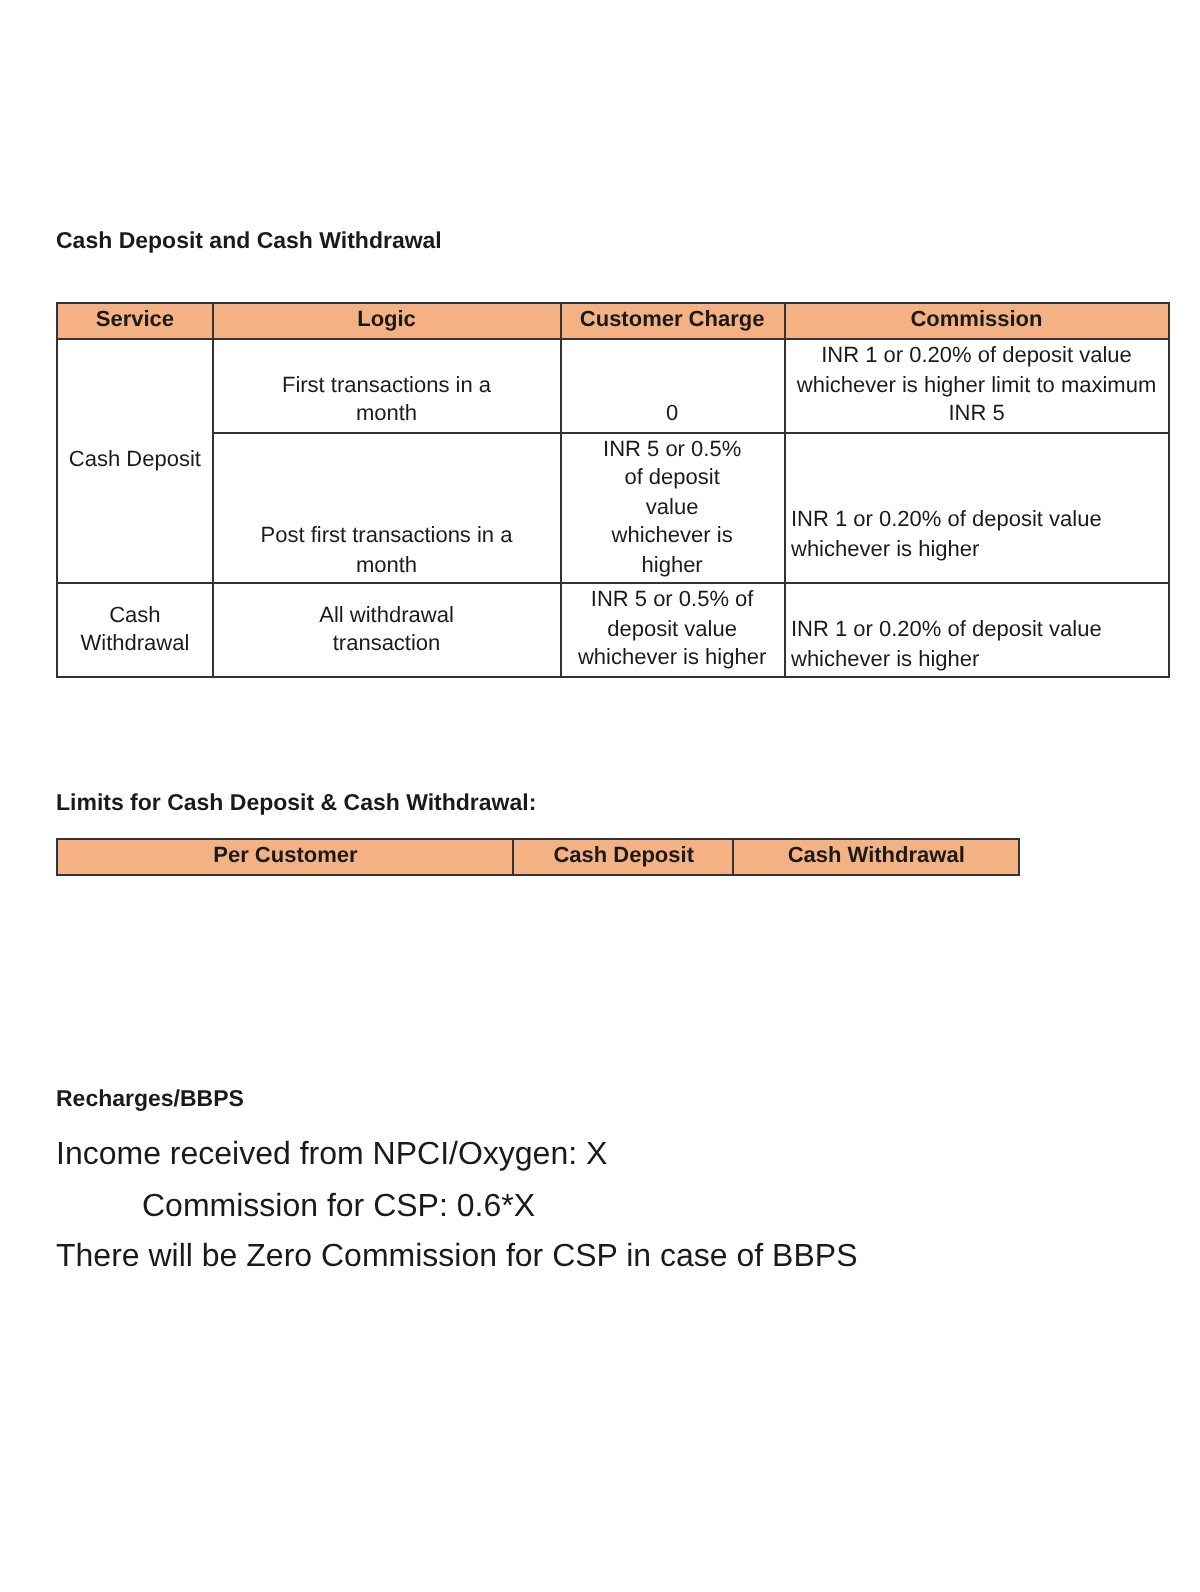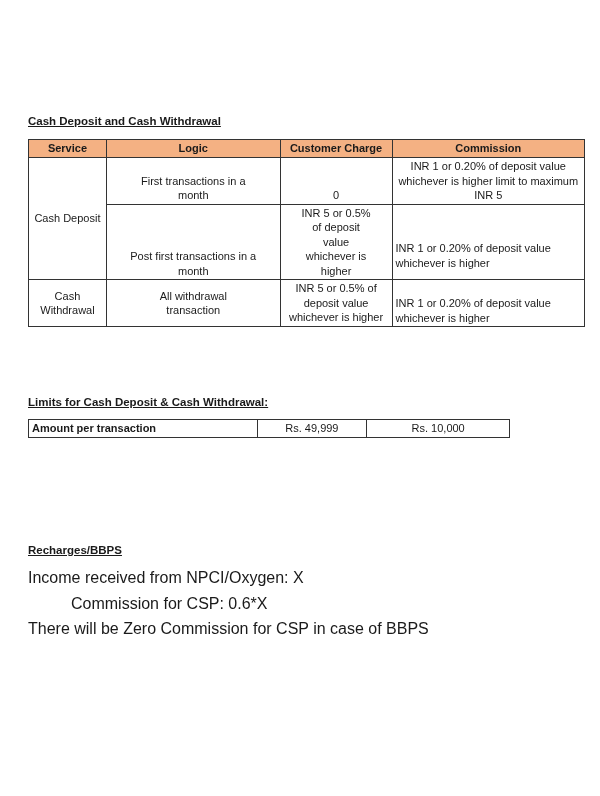--- a/index.html
+++ b/index.html
@@ -1,33 +1,33 @@
 <!DOCTYPE html>
 <html><head>
 <meta charset="utf-8">
 <style>
   html, body { margin:0; padding:0; background:#ffffff; }
   body { width:600px; height:796px; position:relative; font-family:"Liberation Sans", sans-serif; color:#1a1a1a; overflow:hidden; }
-  .heading { position:absolute; font-size:11.5px; font-weight:bold; text-decoration:underline; }
+  .heading { position:absolute; font-size:11.5px; font-weight:bold; }
   table { position:absolute; border-collapse:collapse; font-size:11px; }
   td, th { border:1px solid #333; padding:1px 3px; line-height:14.5px; }
   th { background:#f4b183; font-weight:bold; text-align:center; }
   .c { text-align:center; }
   .l { text-align:left; }
   .vb { vertical-align:bottom; }
   .vm { vertical-align:middle; }
   .bold { font-weight:bold; }
   .para { position:absolute; font-size:16px; left:28px; }
 </style>
 </head>
 <body>
 
 <div class="heading" style="left:28px;top:115px;">Cash Deposit and Cash Withdrawal</div>
 
-<table style="left:28px;top:139px;width:557px;">
+<table style="left:28px;top:151px;width:557px;">
   <colgroup>
       <col style="width:78px">
       <col style="width:174px">
       <col style="width:112px">
       <col style="width:193px">
     </colgroup>
   <tbody>
       <tr>
     <th>Service</th>
     <th>Logic</th>
@@ -56,24 +56,24 @@
 
 <div class="heading" style="left:28px;top:396px;">Limits for Cash Deposit &amp; Cash Withdrawal:</div>
 
 <table style="left:28px;top:419px;width:482px;">
   <colgroup>
       <col style="width:229px">
       <col style="width:110px">
       <col style="width:143px">
     </colgroup>
   <tbody>
-  <tr>
-    <td class="l bold">Amount per transaction</td>
-    <td class="c">Rs. 49,999</td>
-    <td class="c">Rs. 10,000</td>
+      <tr>
+    <th>Per Customer</th>
+    <th>Cash Deposit</th>
+    <th>Cash Withdrawal</th>
   </tr>
 </tbody>
   </table>
 
 <div class="heading" style="left:28px;top:544px;">Recharges/BBPS</div>
 <div class="para" style="top:569px;">Income received from NPCI/Oxygen: X</div>
 <div class="para" style="top:595px;margin-left:43px;">Commission for CSP: 0.6*X</div>
 <div class="para" style="top:620px;">There will be Zero Commission for CSP in case of BBPS</div>
 
 </body></html>

